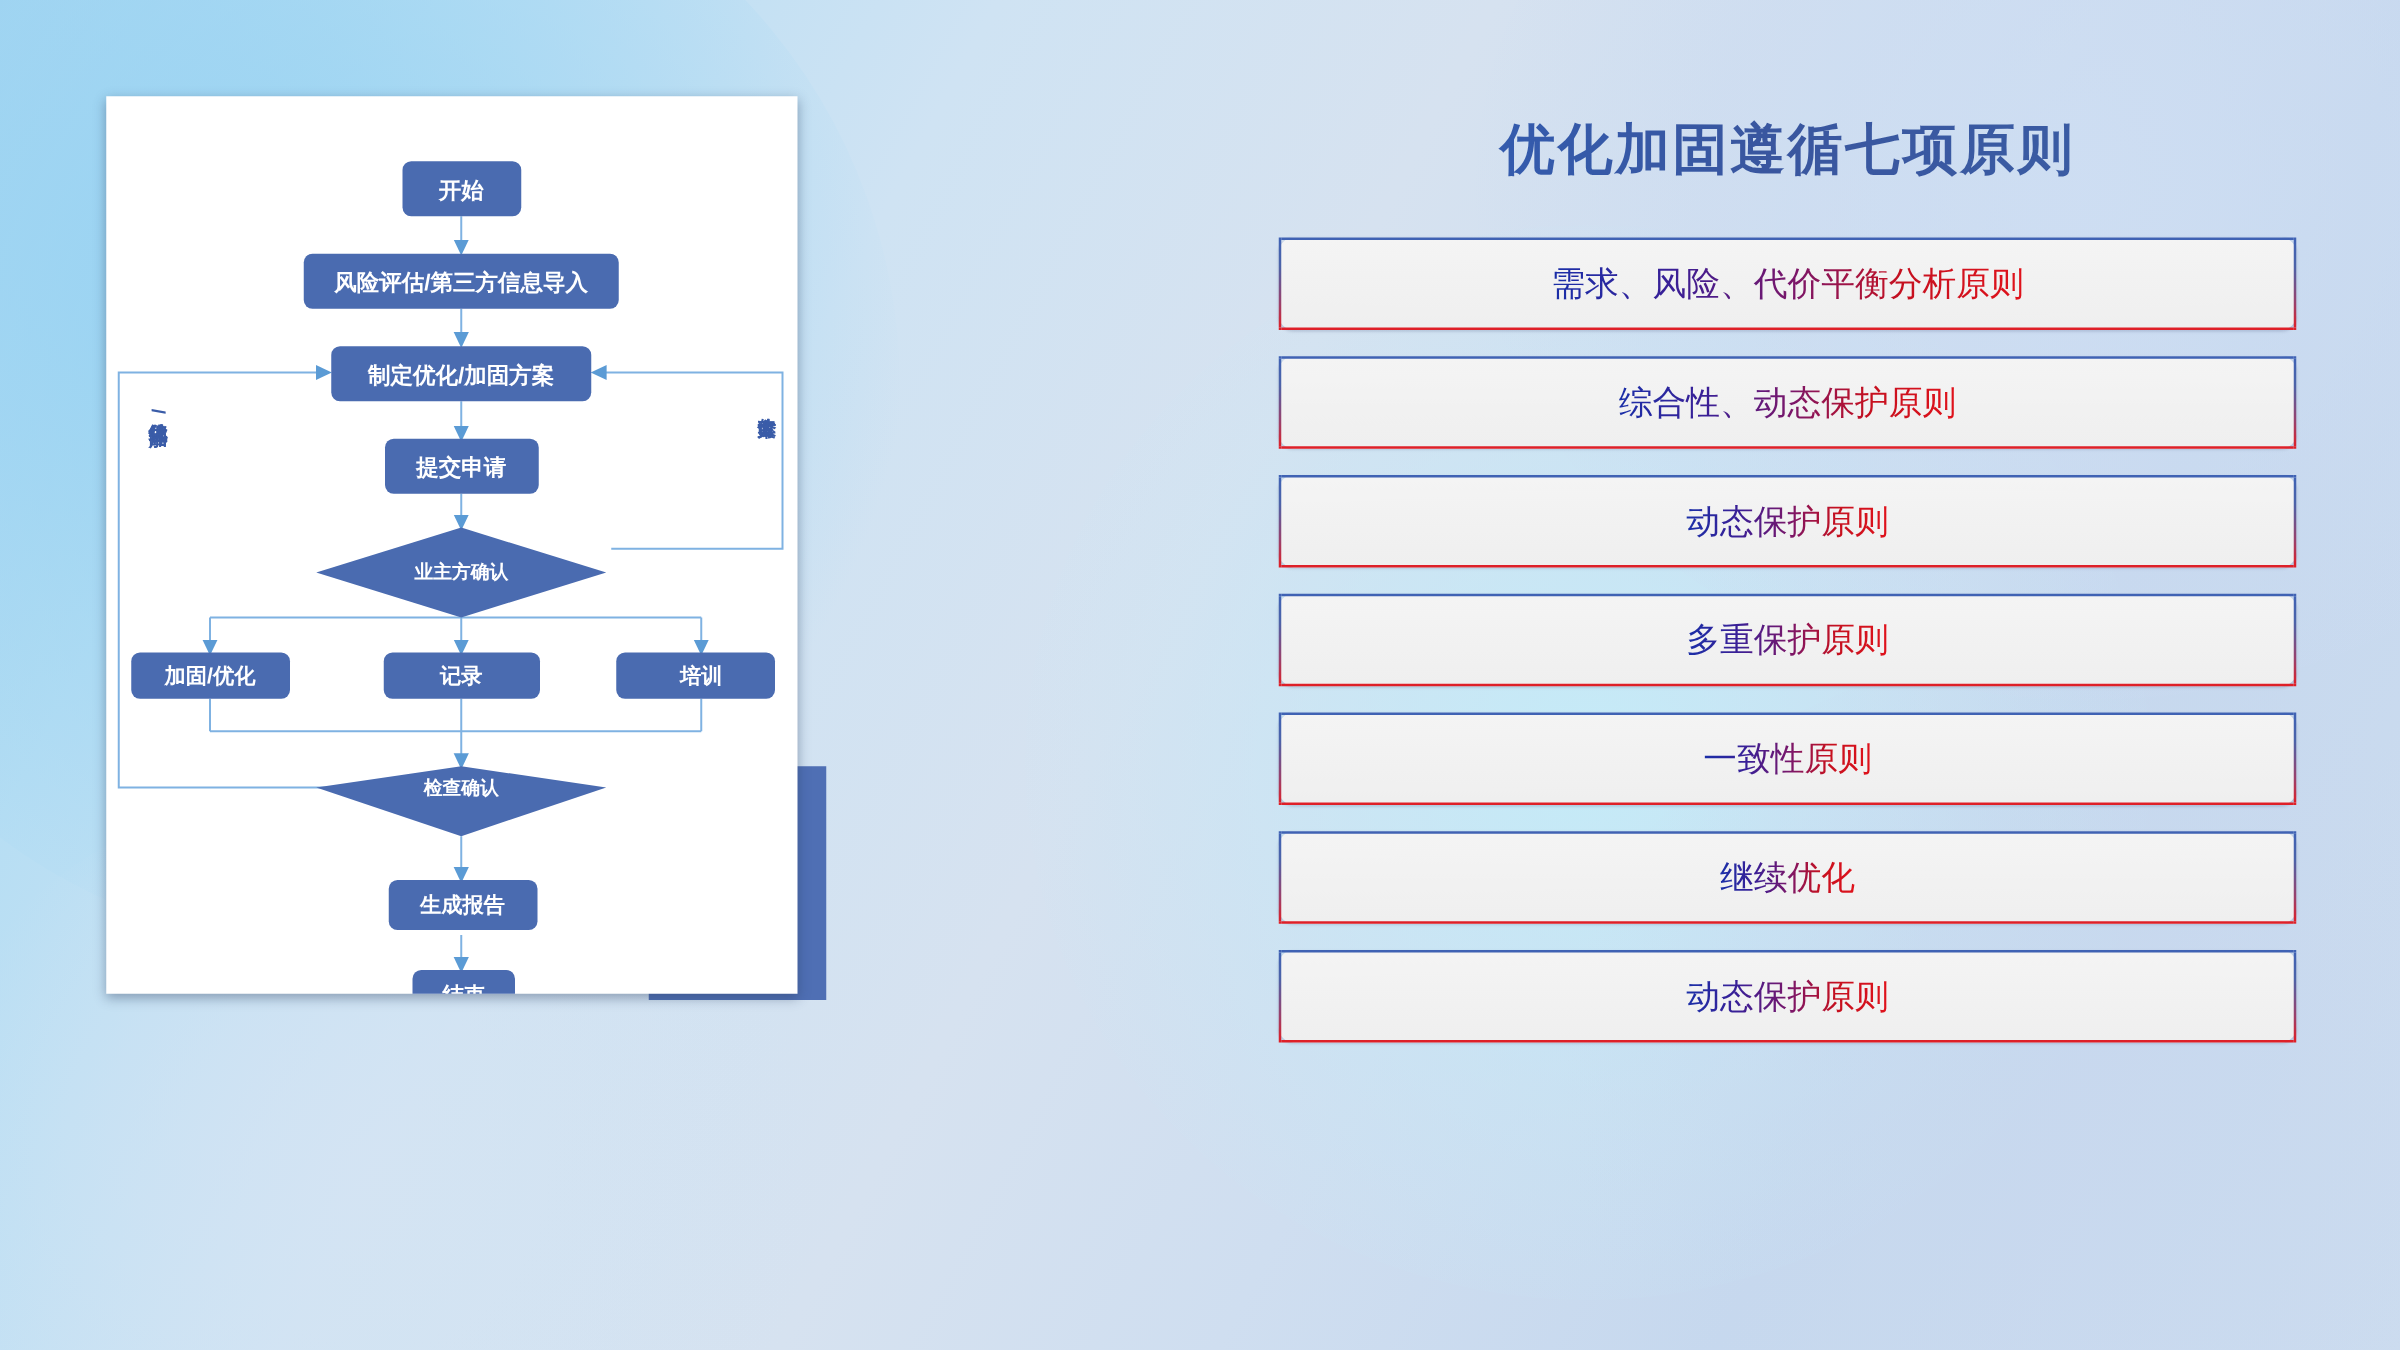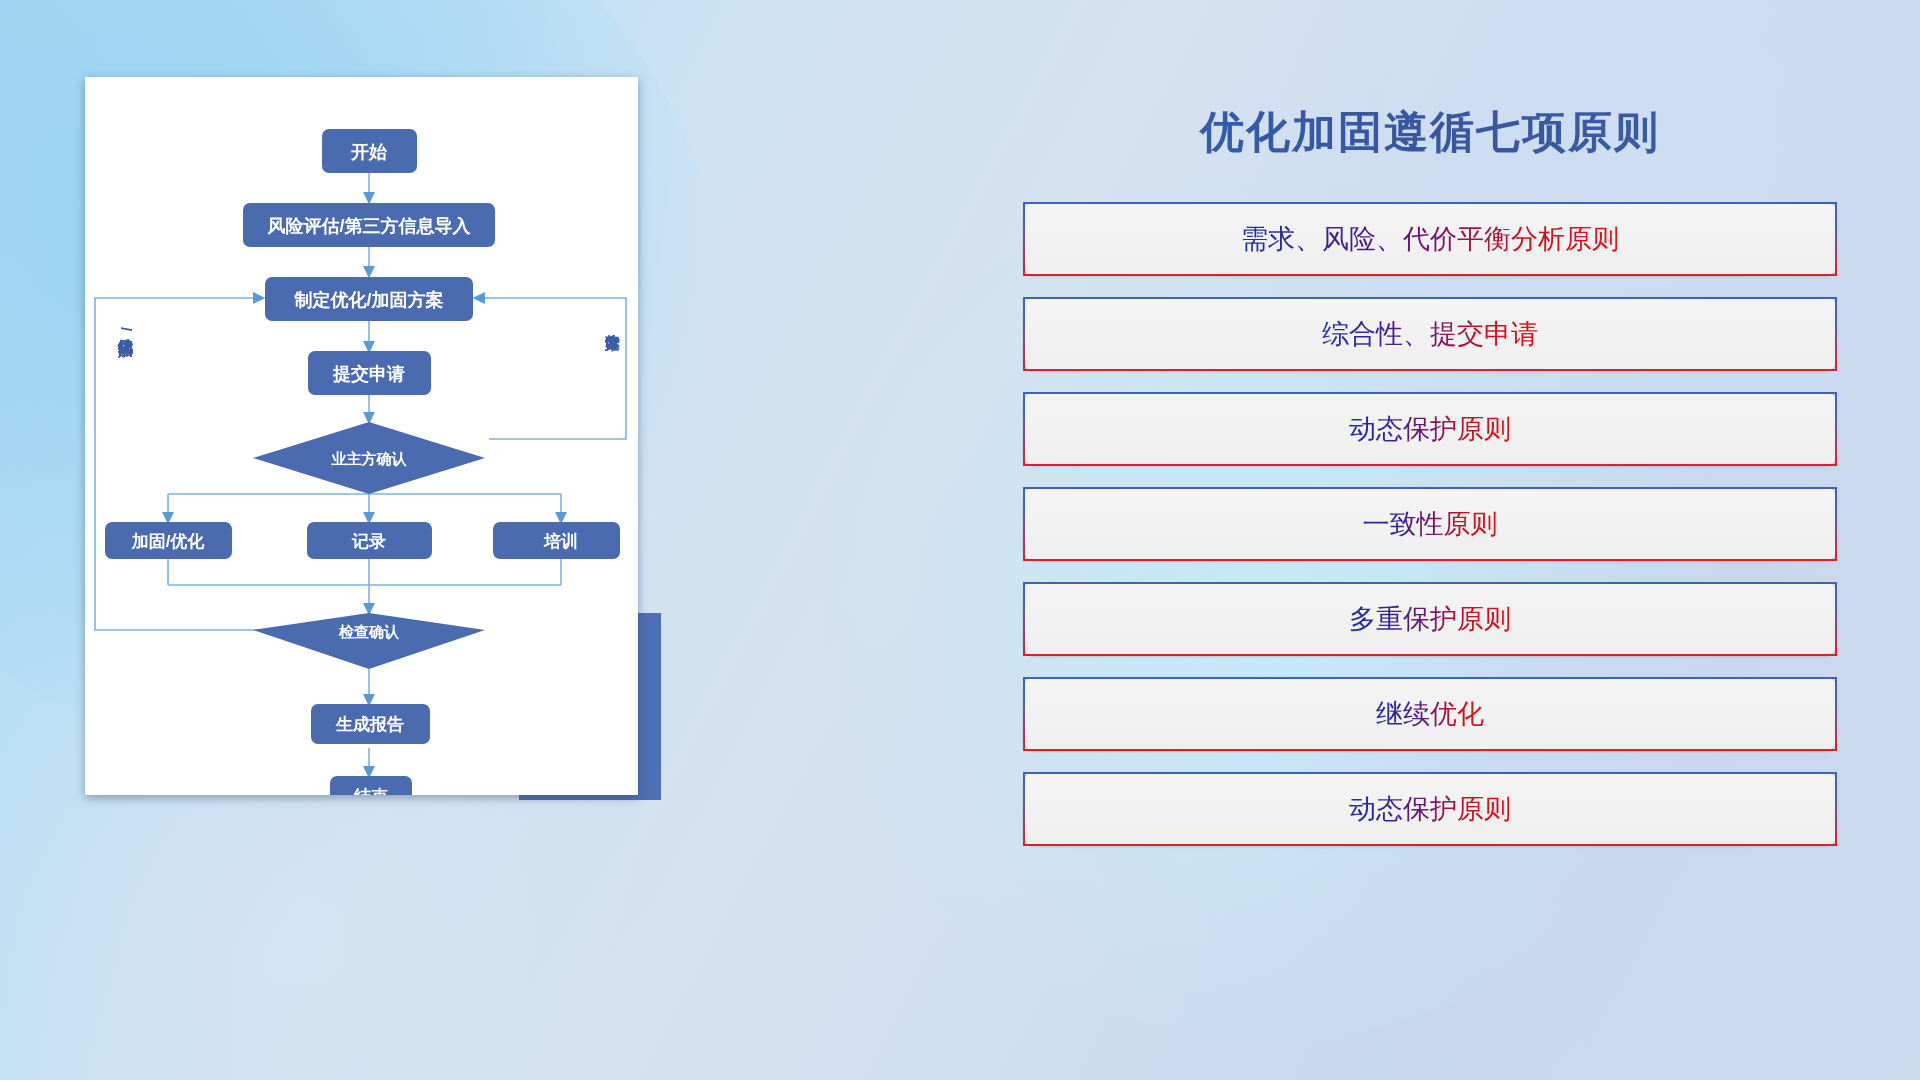--- a/index.html
+++ b/index.html
@@ -38,21 +38,21 @@
     text-anchor:middle;dominant-baseline:central;}
   .edge{stroke:#7fb2e2;stroke-width:1.6;fill:none;}
   .vlabel{fill:#3a5ca8;font-family:"Liberation Sans","DejaVu Sans",sans-serif;font-weight:bold;font-size:15px;}
 
   
   .right-panel{position:absolute;left:1020px;top:96px;width:820px;height:900px;}
   .panel-title{
     font-size:44px;font-weight:bold;letter-spacing:2px;text-align:center;
     background:linear-gradient(90deg,#2f5fb9 0%,#39569f 48%,#3b5fa6 100%);
     -webkit-background-clip:text;background-clip:text;color:transparent;
-    text-shadow:none;margin:12px 0 42px 0;line-height:1.1;text-decoration:underline;
+    text-shadow:none;margin:0 0 42px 0;line-height:1.1;text-decoration:underline;
   }
   .p-list{display:flex;flex-direction:column;gap:21px;padding:4px 3px;}
   .p-item{
     position:relative;height:70px;border-radius:12px;
     background:linear-gradient(180deg,#f4f4f4 0%,#f1f1f1 60%,#efefef 100%);
     border:2px solid transparent;
     border-image:linear-gradient(180deg,#3f62b4 0%,#4b63a9 30%,#9b3f6a 72%,#e01f26 100%) 1;
     display:flex;align-items:center;justify-content:center;
     box-shadow:0 1px 2px rgba(60,80,120,.18);
   }
@@ -164,30 +164,30 @@
   </svg>
 
   <div class="right-panel">
     <div class="panel-title">优化加固遵循七项原则</div>
 
     <div class="p-list">
       <div class="p-item">
         <span class="p-text">需求、风险、代价平衡分析原则</span>
       </div>
       <div class="p-item">
-        <span class="p-text">综合性、提交申请</span>
+        <span class="p-text">综合性、动态保护原则</span>
       </div>
       <div class="p-item">
         <span class="p-text">动态保护原则</span>
       </div>
       <div class="p-item">
-        <span class="p-text">一致性原则</span>
+        <span class="p-text">多重保护原则</span>
       </div>
       <div class="p-item">
-        <span class="p-text">多重保护原则</span>
+        <span class="p-text">一致性原则</span>
       </div>
       <div class="p-item">
         <span class="p-text">继续优化</span>
       </div>
       <div class="p-item">
         <span class="p-text">动态保护原则</span>
       </div>
     </div>
   </div>
 

